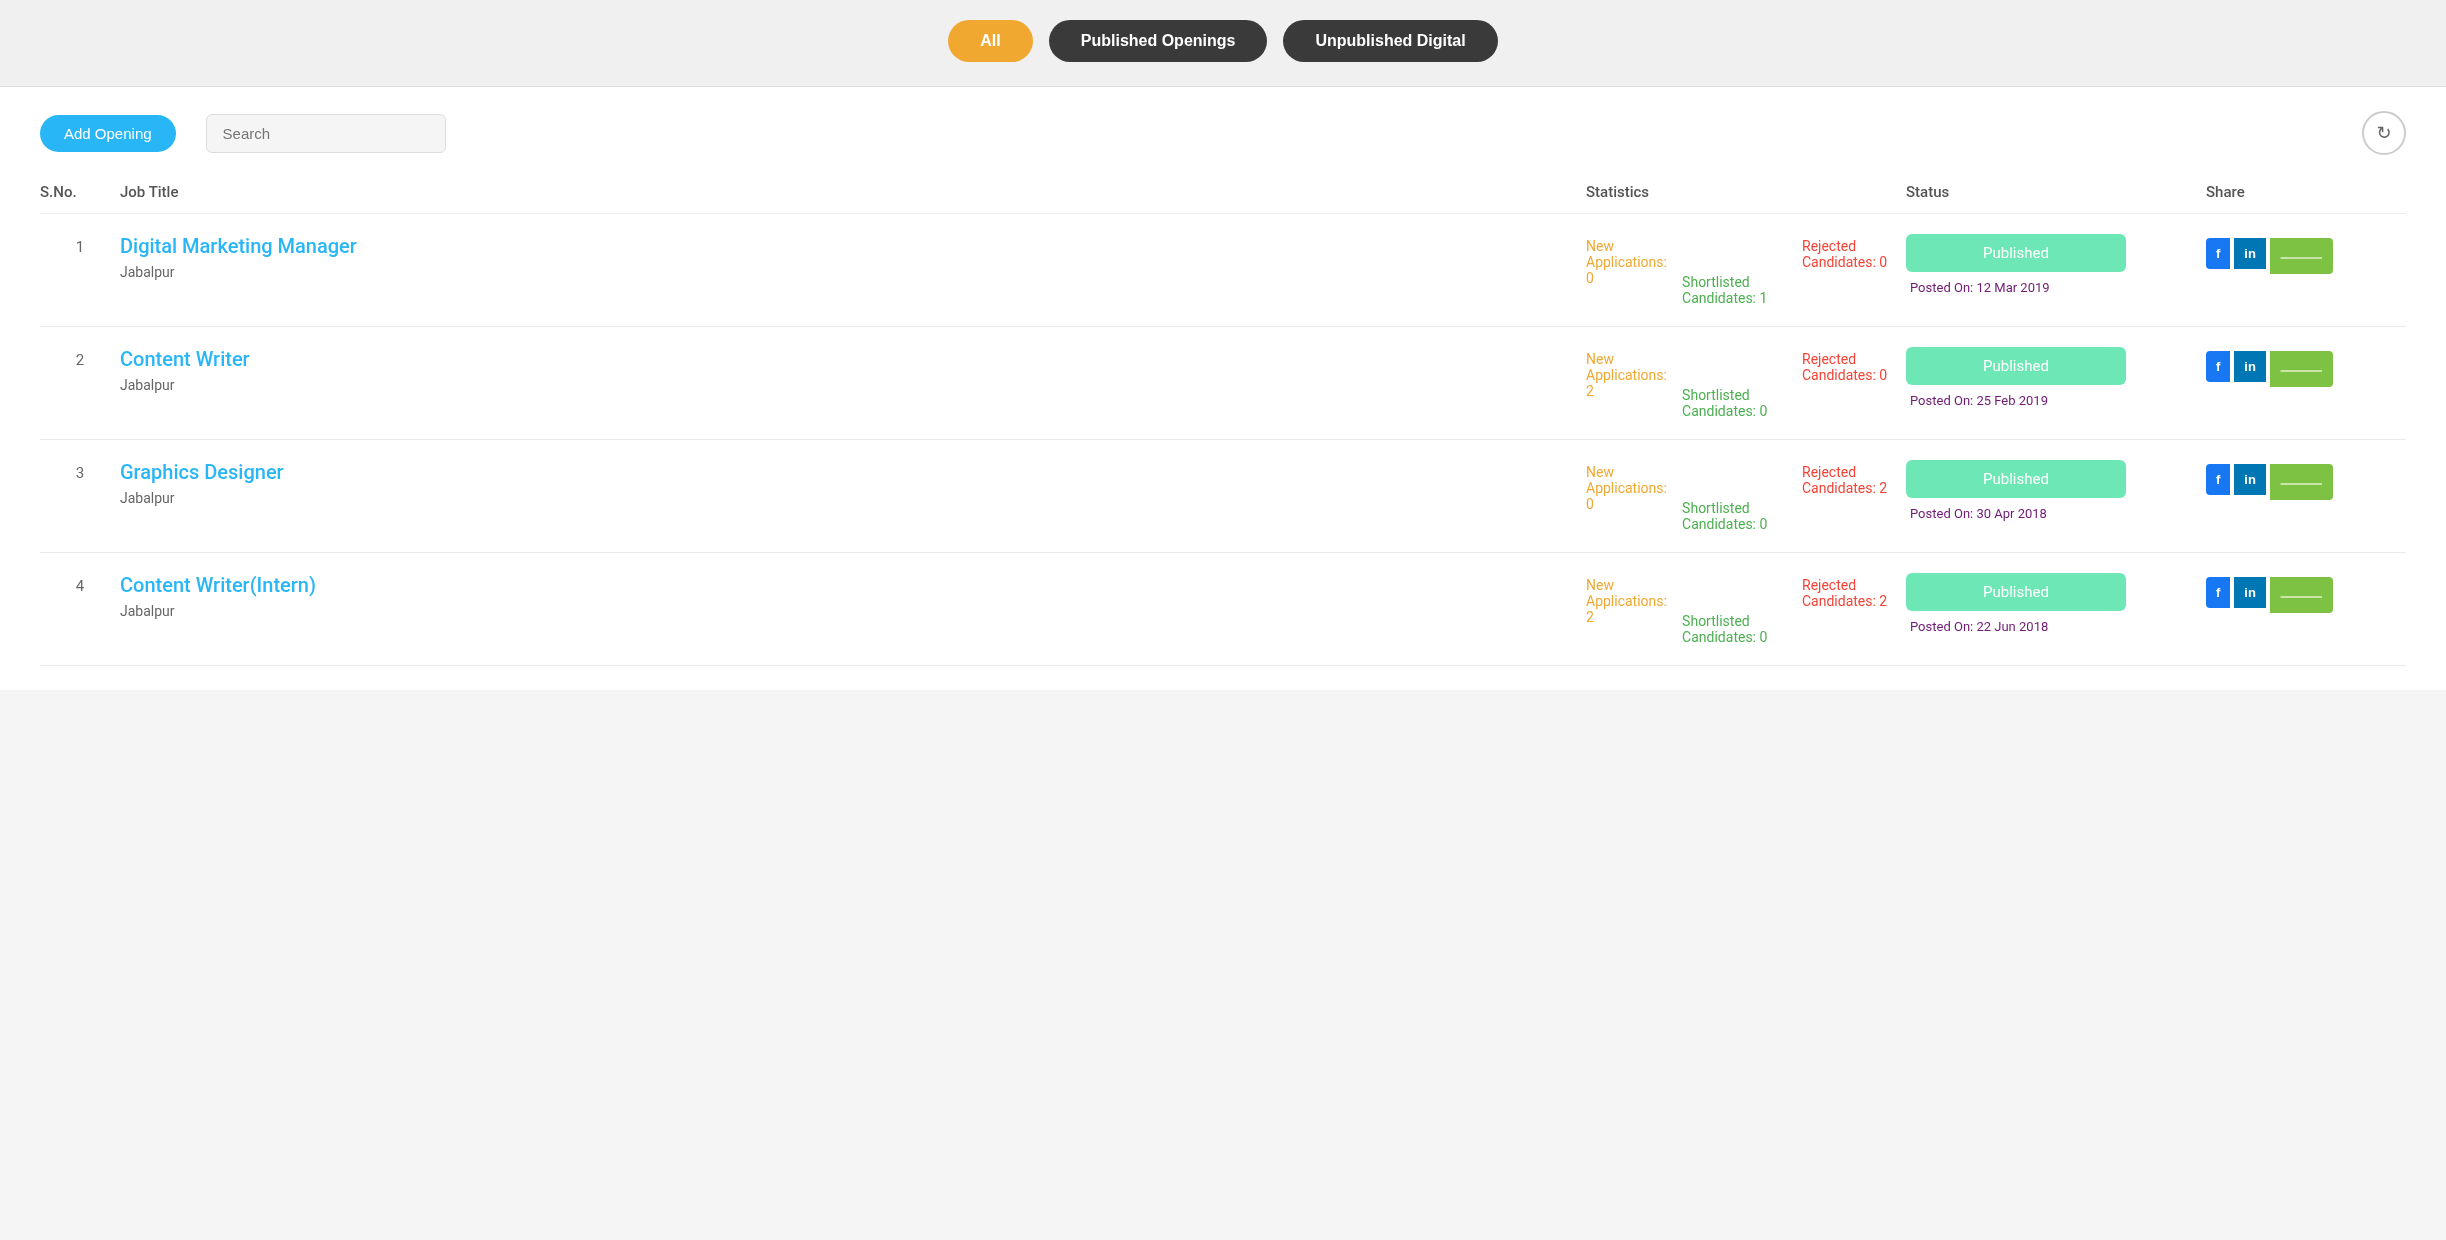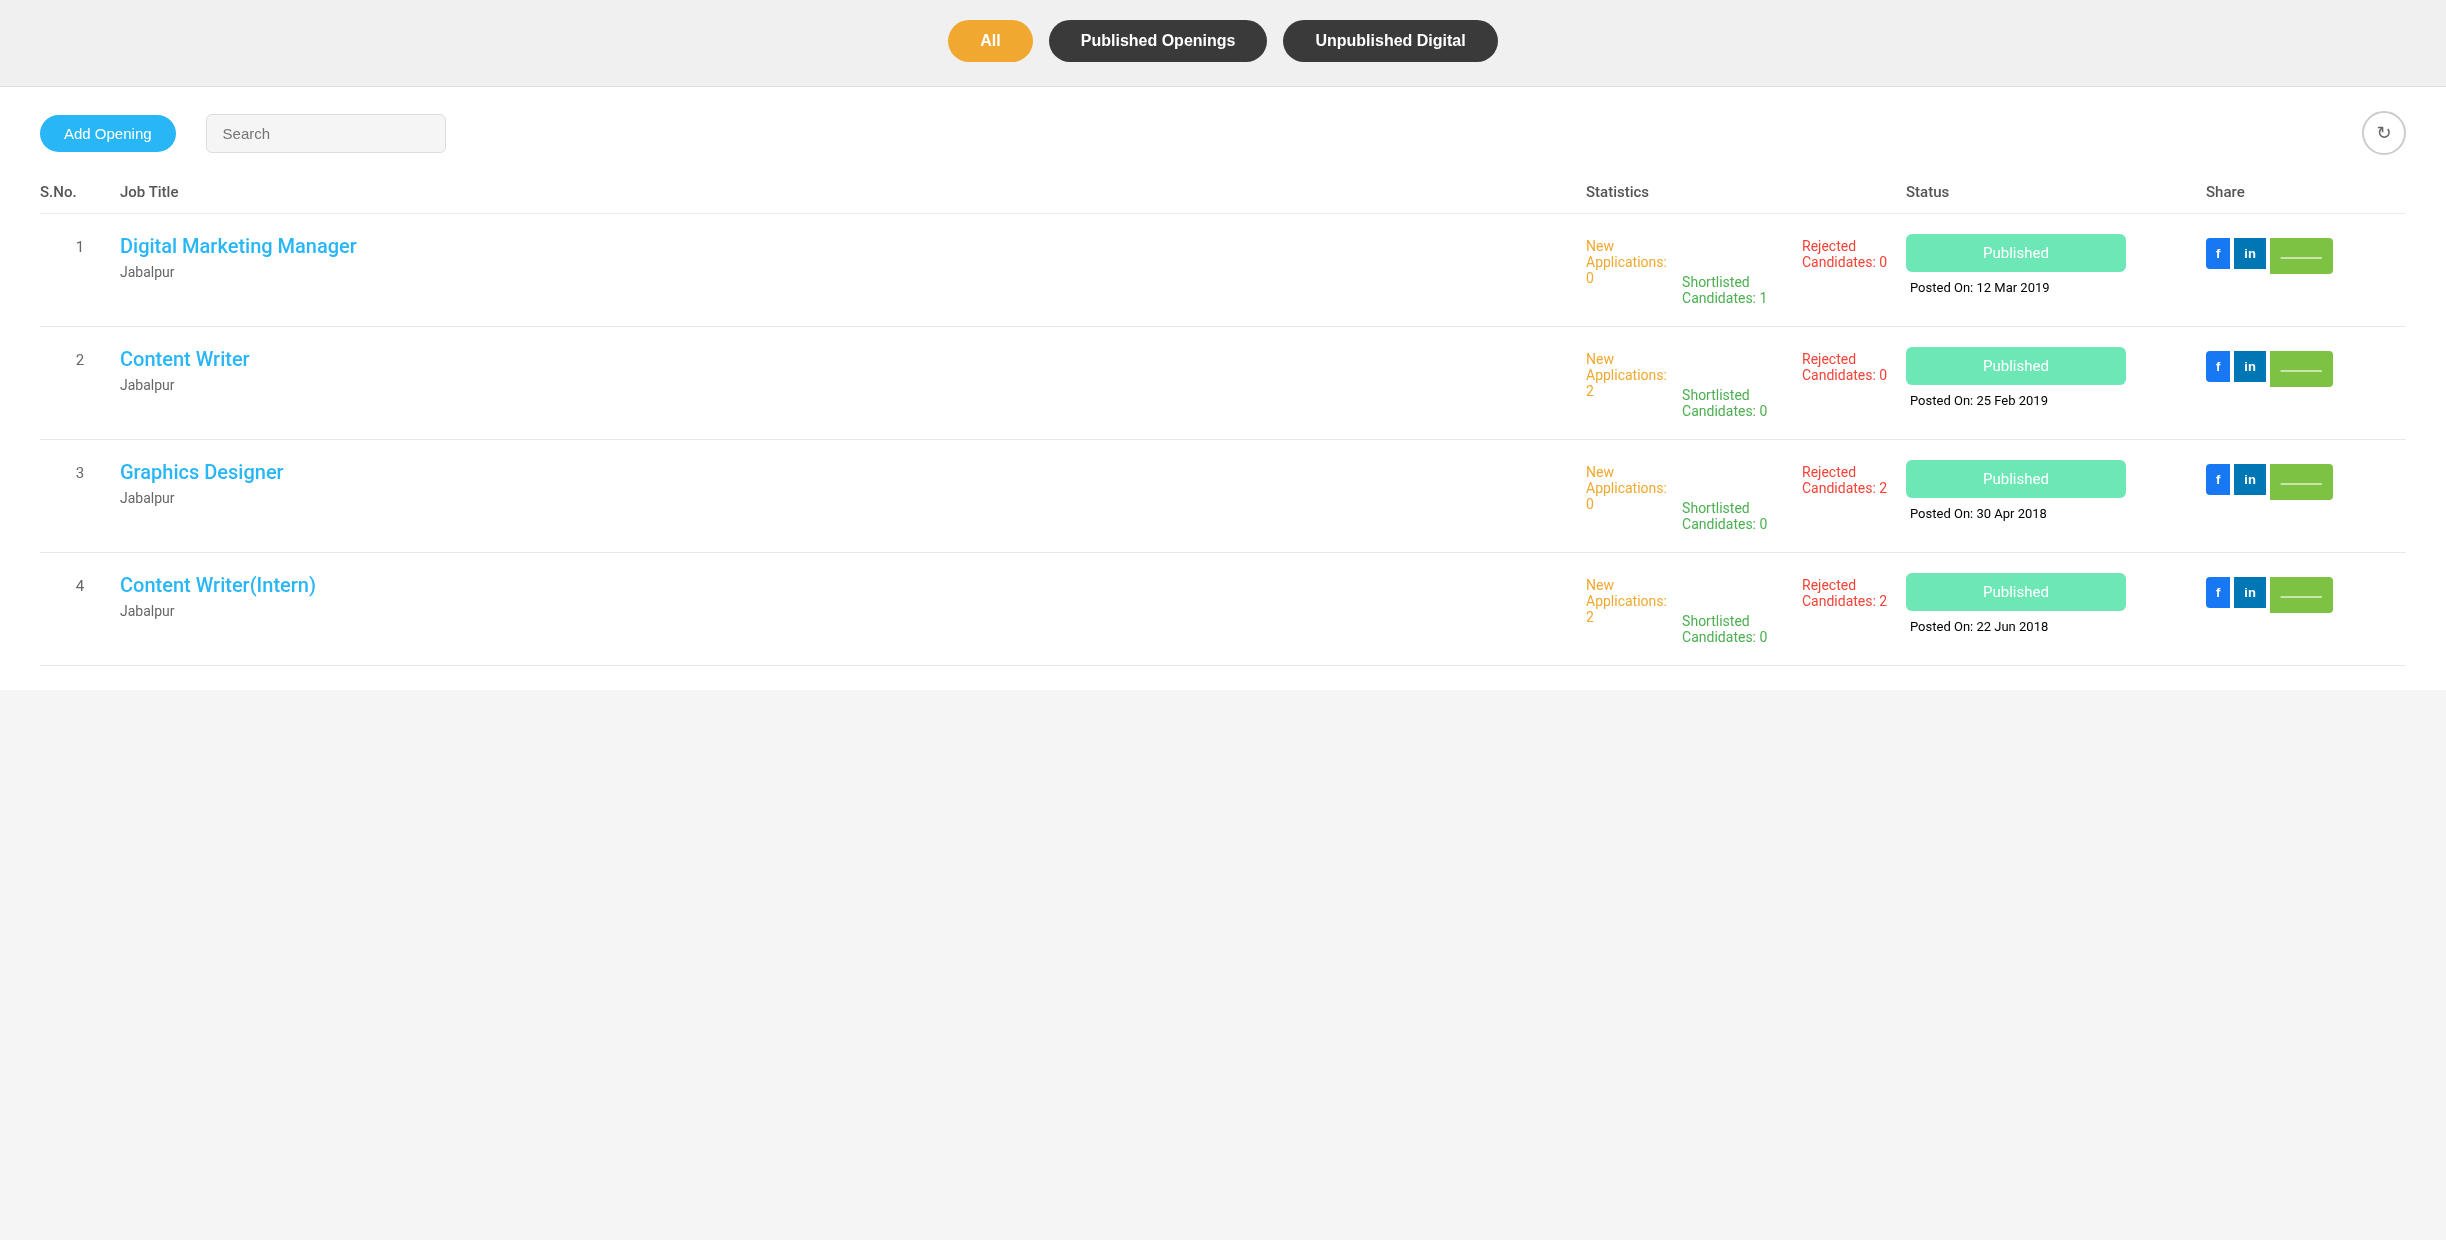--- a/index.html
+++ b/index.html
@@ -137,21 +137,21 @@
     .published-badge {
       background: #6ee7b7;
       color: #fff;
       border-radius: 6px;
       padding: 10px 0;
       text-align: center;
       font-size: 15px;
       width: 220px;
     }
     .posted-on {
-      color: #000000;
+      color: #701a75;
       font-size: 13px;
       padding-left: 4px;
     }
     .share-col {
       display: flex;
       gap: 4px;
       align-items: flex-start;
       padding-top: 4px;
     }
     .share-fb {

